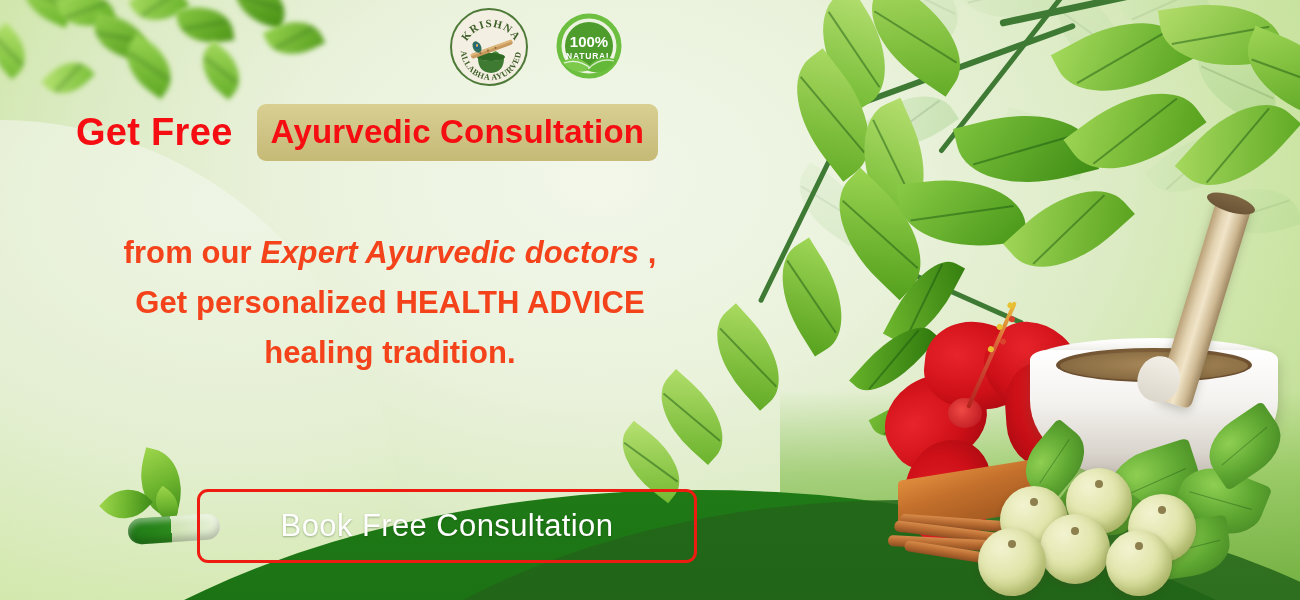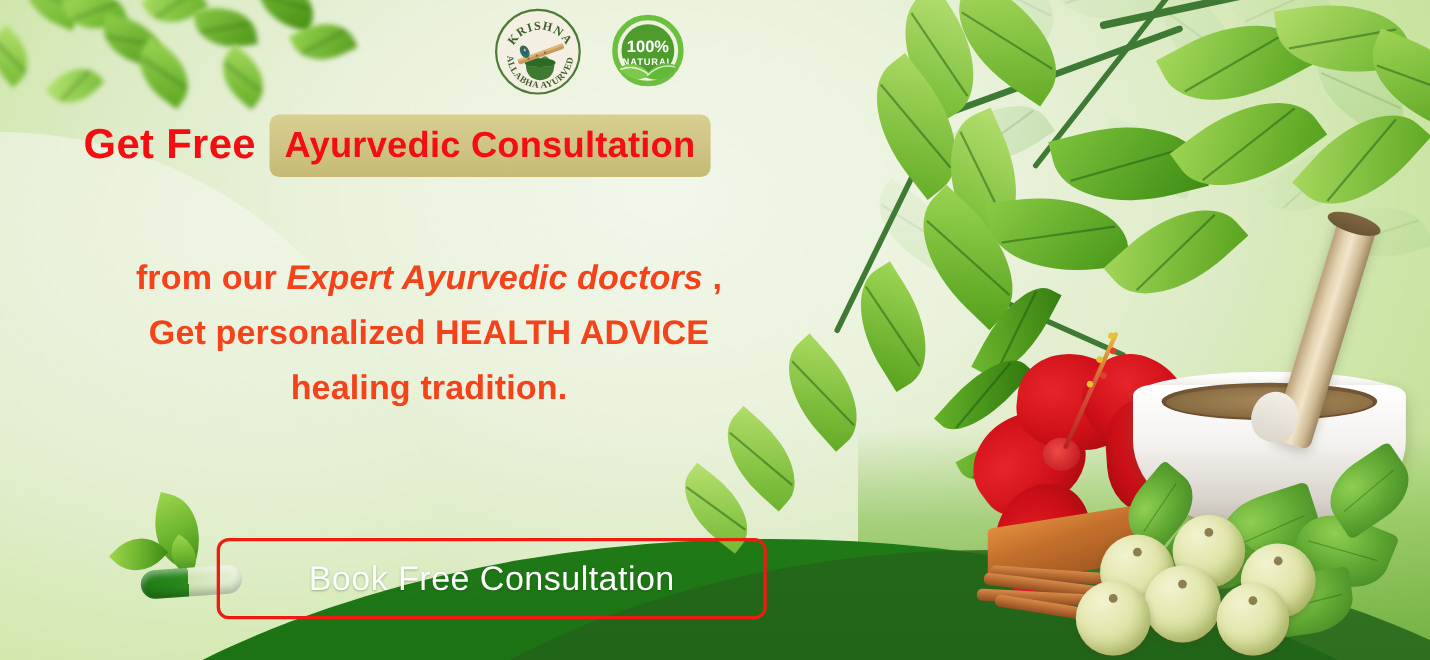--- a/index.html
+++ b/index.html
@@ -128,21 +128,21 @@
     top: 104px;
     display: flex;
     align-items: center;
     white-space: nowrap;
   }
   .headline-plain {
     font-size: 38px;
     font-weight: 700;
     color: #f50d12;
     letter-spacing: .3px;
-    padding-right: 12px;
+    padding-right: 24px;
   }
   .headline-highlight {
     font-size: 33px;
     font-weight: 700;
     color: #f50d12;
     background: linear-gradient(180deg, #d8cf91 0%, #cfc485 50%, #c6ba76 100%);
     border-radius: 9px;
     padding: 9px 14px 10px 14px;
     letter-spacing: .2px;
   }

